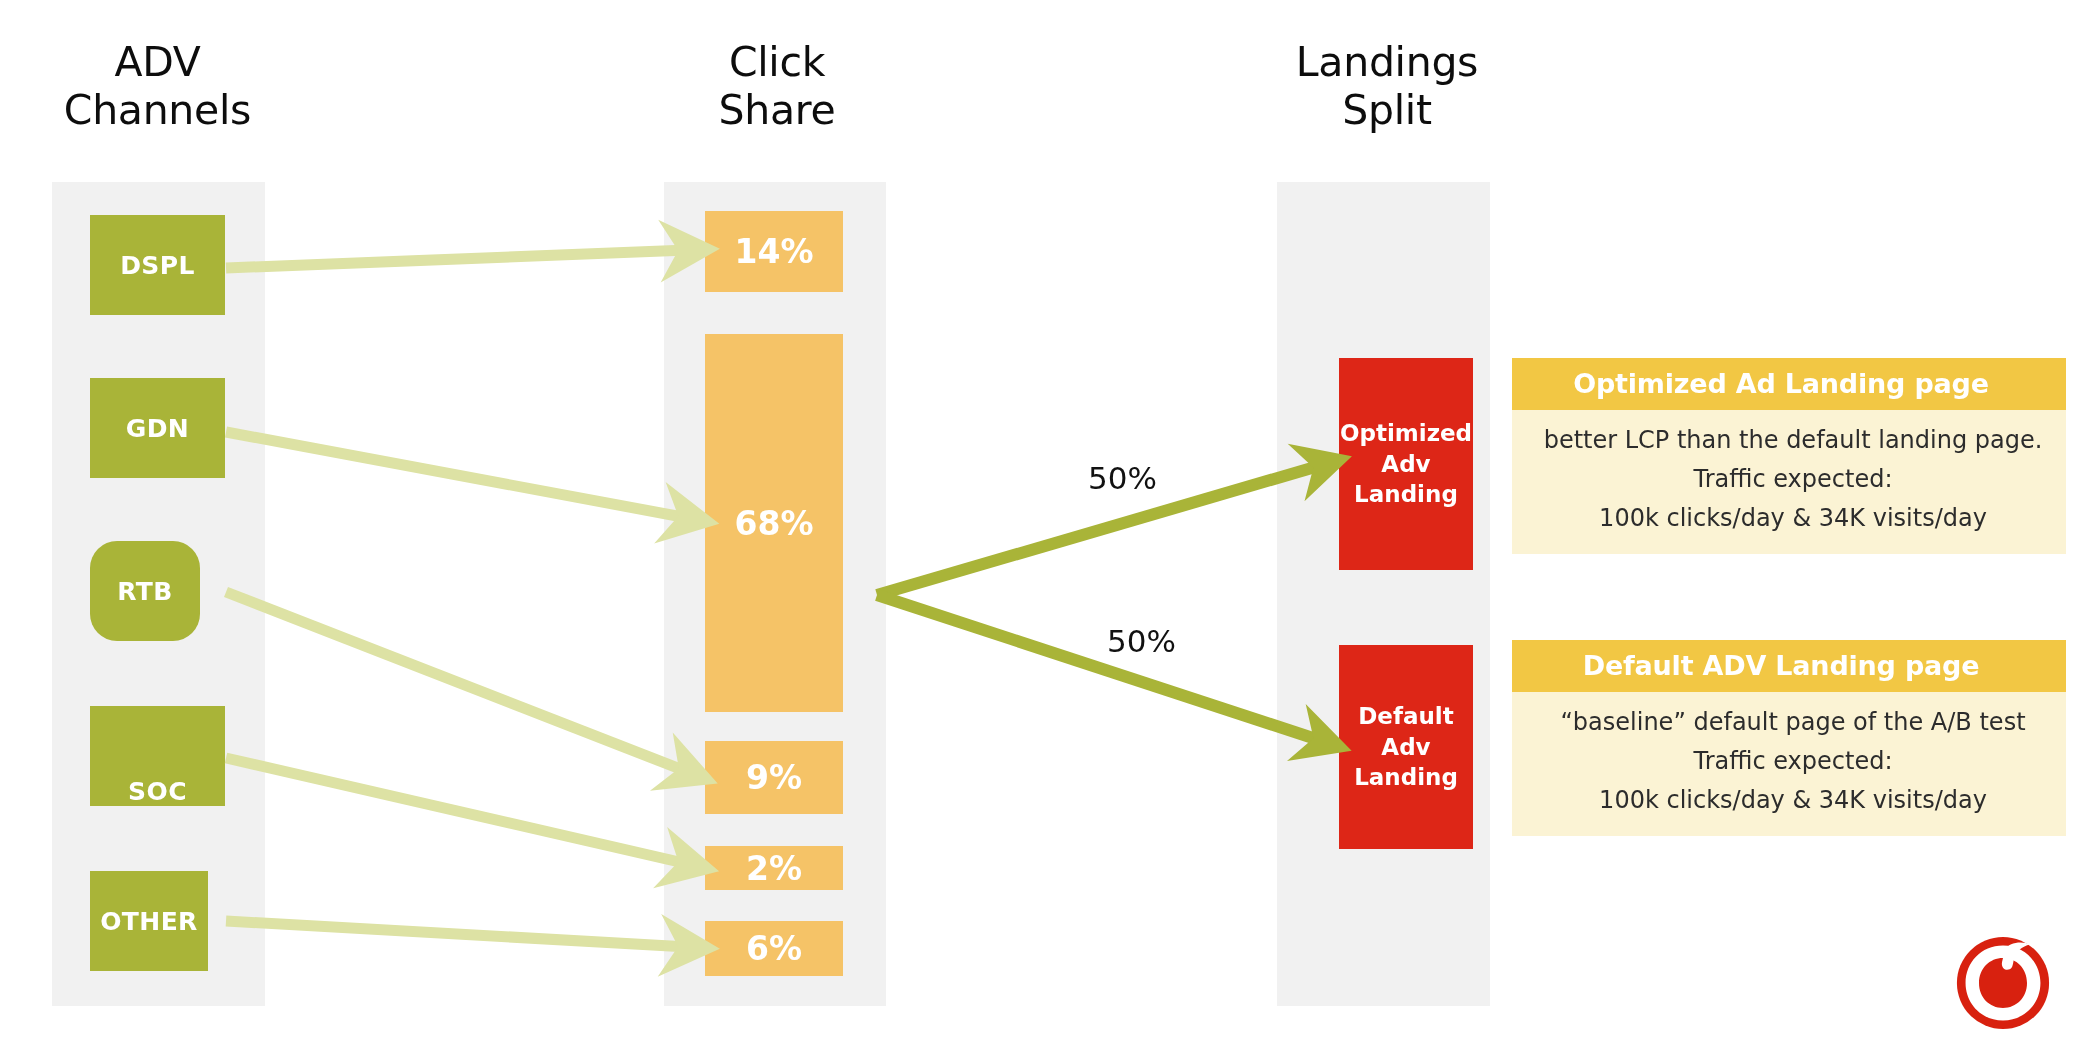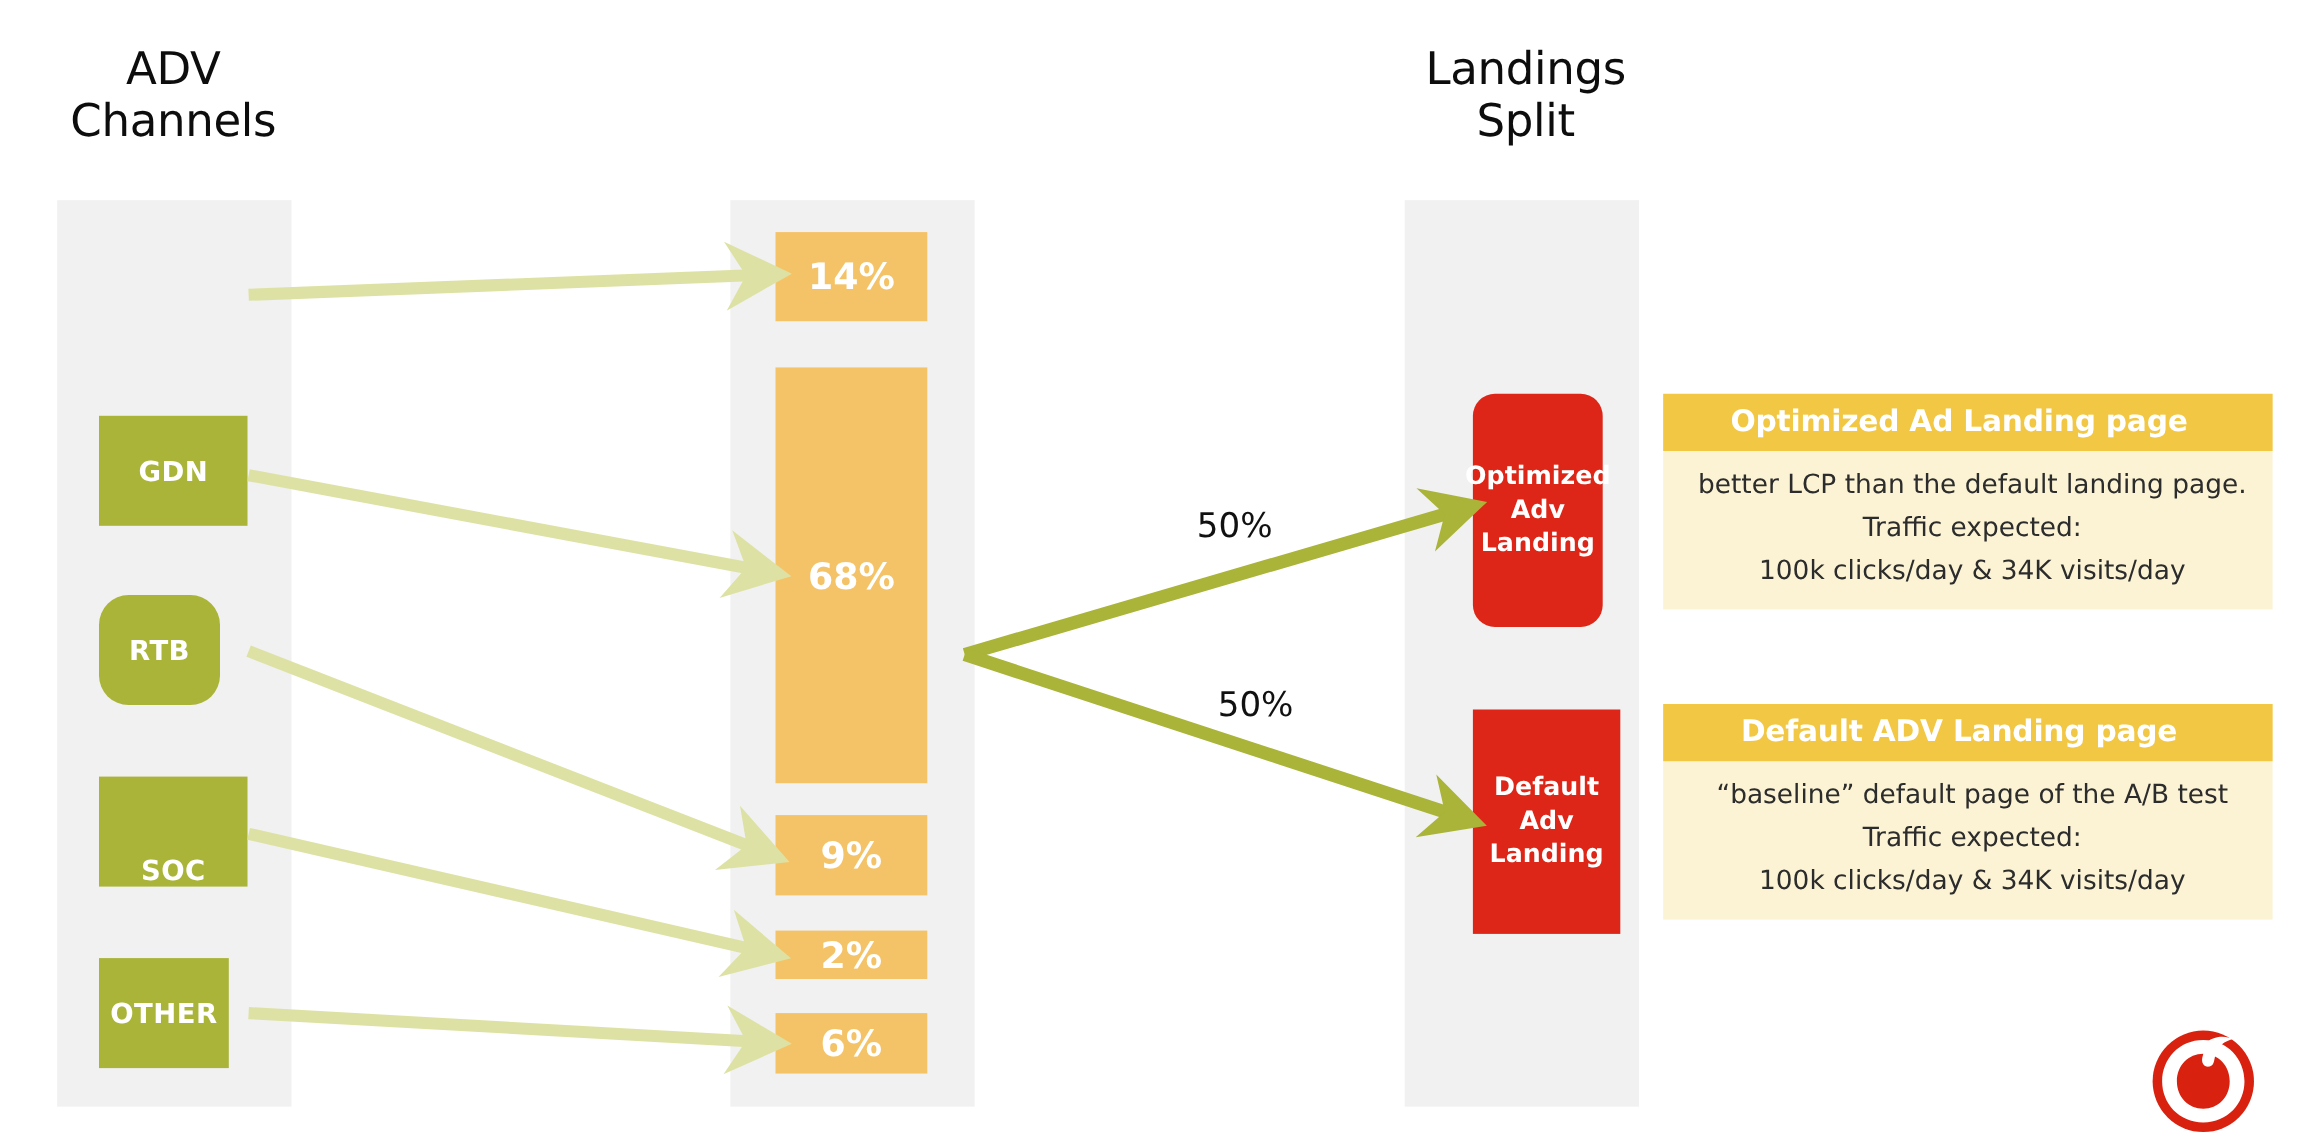--- a/index.html
+++ b/index.html
@@ -136,27 +136,32 @@
     height: 96px;
   }
 </style>
 </head>
 <body>
 
 <div id="stage">
 
   <div class="col-header" style="left:0px; top:38px; width:315px;">ADV
 Channels</div>
+  <div class="col-header" style="left:622px; top:38px; width:310px;">Click
+Share</div>
   <div class="col-header" style="left:1232px; top:38px; width:310px;">Landings
 Split</div>
 
   <div class="lane" style="left:52px;  top:182px; width:213px; height:824px;"></div>
   <div class="lane" style="left:664px; top:182px; width:222px; height:824px;"></div>
   <div class="lane" style="left:1277px;top:182px; width:213px; height:824px;"></div>
 
+  <div class="chan-box" style="left:90px; top:215px; width:135px; height:100px;">
+    <span>DSPL</span>
+  </div>
   <div class="chan-box" style="left:90px; top:378px; width:135px; height:100px;">
     <span>GDN</span>
   </div>
   <div class="chan-box" style="left:90px; top:541px; width:110px; height:100px;border-radius:27px;">
     <span>RTB</span>
   </div>
   <div class="chan-box" style="left:90px; top:706px; width:135px; height:100px;align-items:flex-end;">
     <span>SOC</span>
   </div>
   <div class="chan-box" style="left:90px; top:871px; width:118px; height:100px;">
@@ -172,21 +177,21 @@
   <div class="share-box" style="left:705px; top:741px; width:138px; height:73px;">
     <span>9%</span>
   </div>
   <div class="share-box" style="left:705px; top:846px; width:138px; height:44px;">
     <span>2%</span>
   </div>
   <div class="share-box" style="left:705px; top:921px; width:138px; height:55px;">
     <span>6%</span>
   </div>
 
-  <div class="landing-box" style="left:1339px; top:358px; width:118px; height:212px;border-radius:20px;">
+  <div class="landing-box" style="left:1339px; top:358px; width:134px; height:212px;">
     <span>Optimized
 Adv
 Landing</span>
   </div>
   <div class="landing-box" style="left:1339px; top:645px; width:134px; height:204px;">
     <span>Default
 Adv
 Landing</span>
   </div>
 

